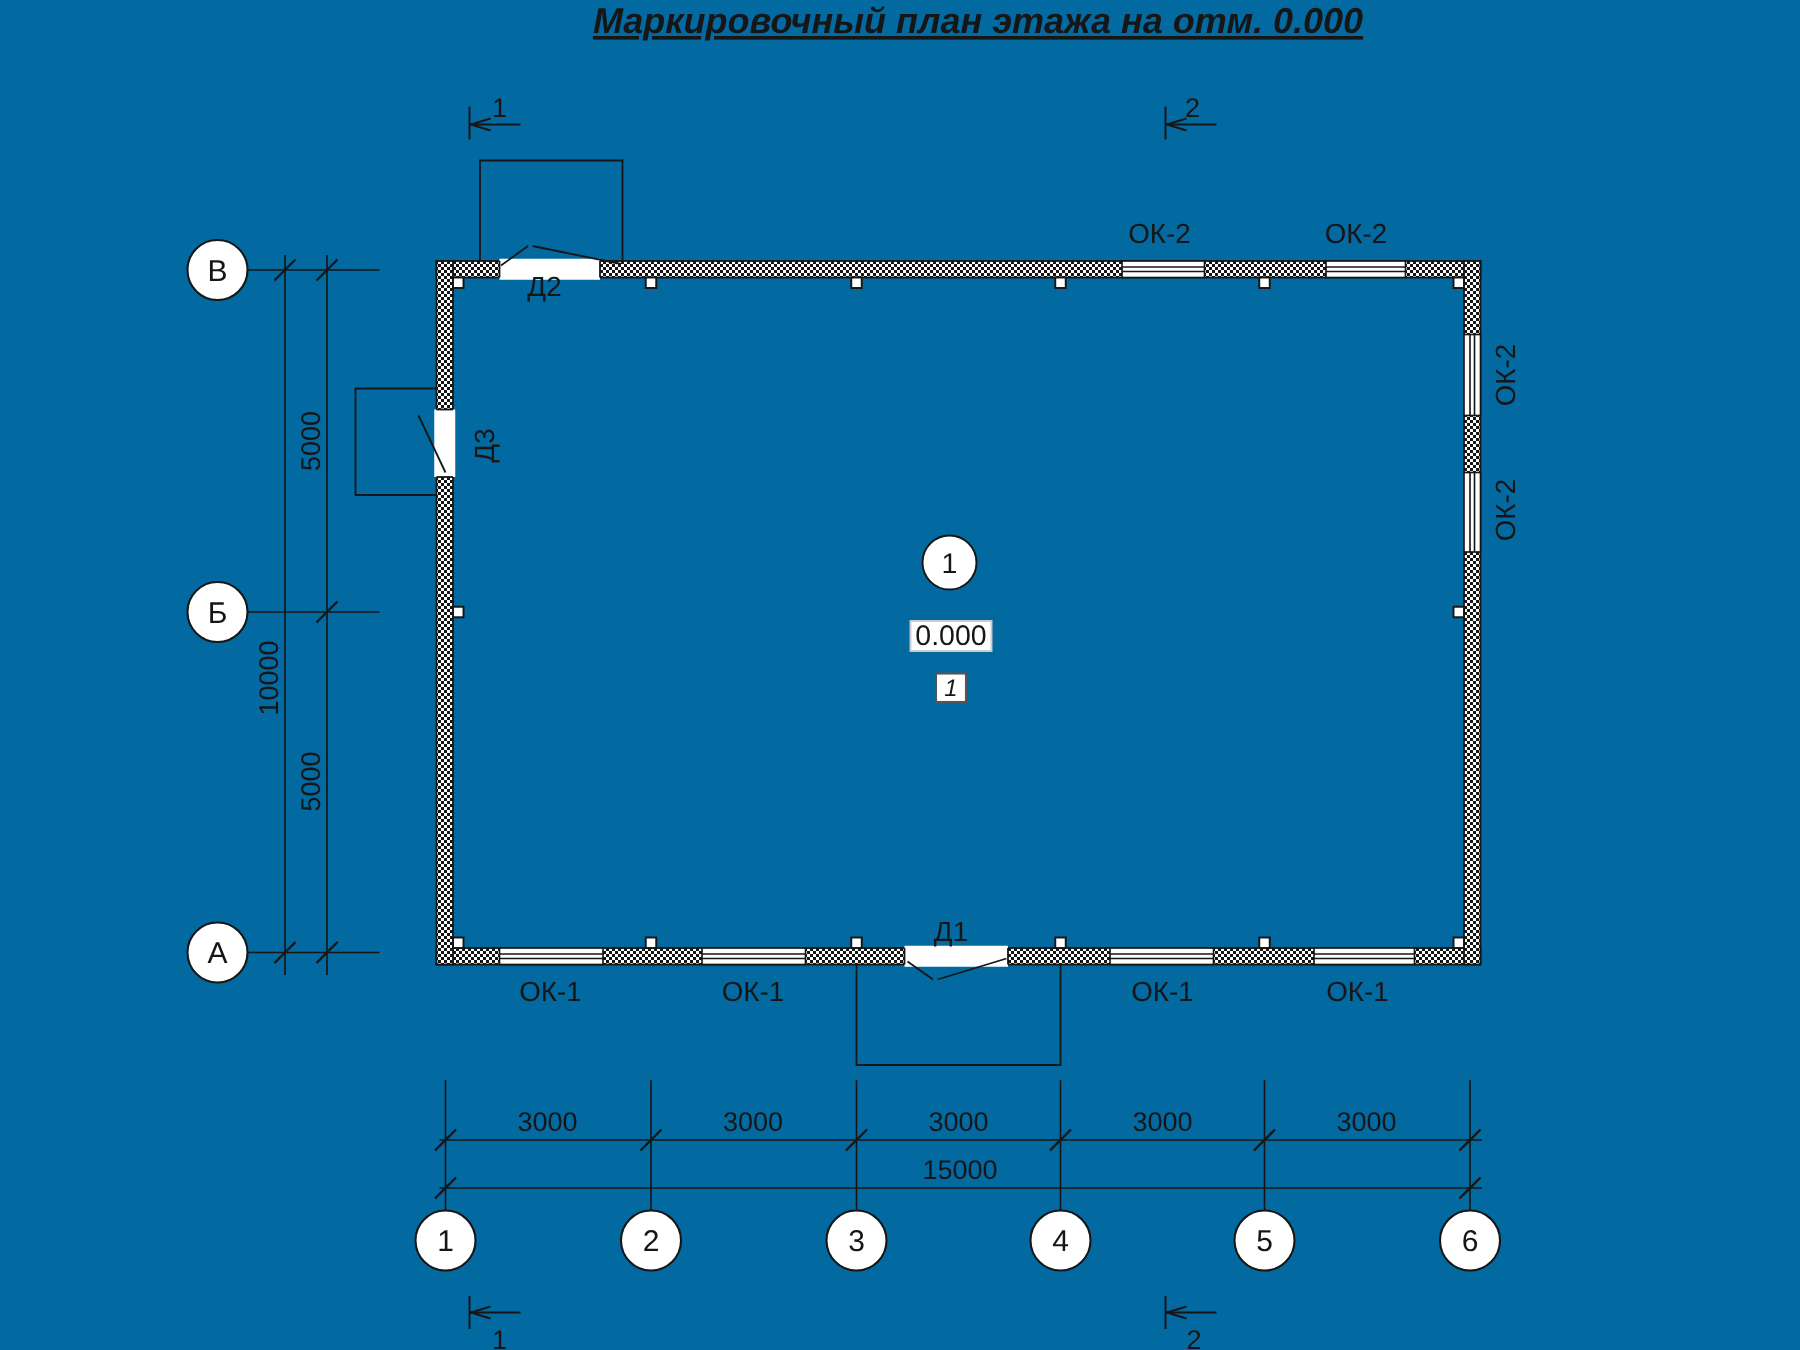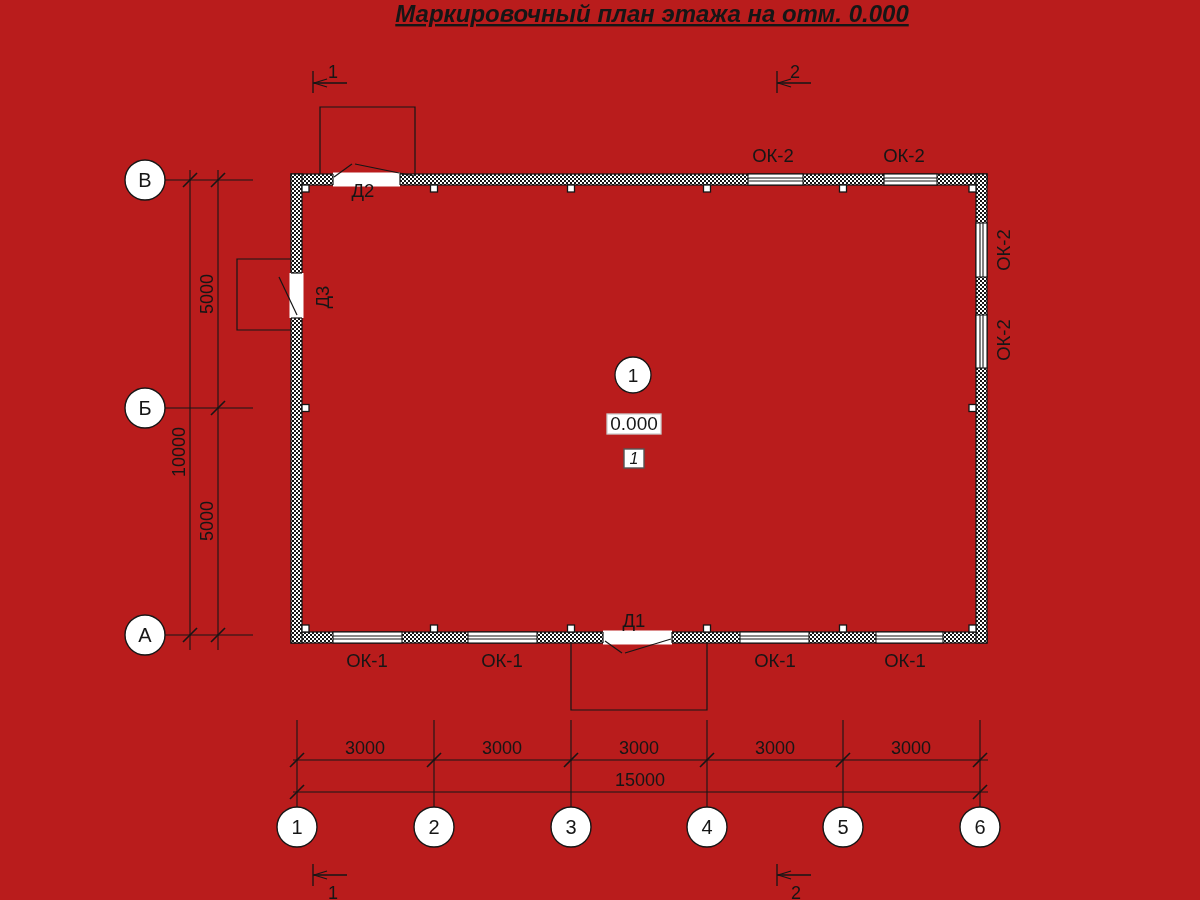--- a/index.html
+++ b/index.html
@@ -1,16 +1,16 @@
 <!DOCTYPE html>
 <html><head>
 <meta charset="utf-8">
 <style>
   html,body{margin:0;padding:0;background:#fff;}
-  #canvas{position:relative;width:1200px;height:900px;background:#b91c1c;overflow:hidden;
+  #canvas{position:relative;width:1200px;height:900px;background:#0369a1;overflow:hidden;
           font-family:"Liberation Sans","DejaVu Sans",sans-serif;}
   svg text{fill:#161616;font-family:"Liberation Sans","DejaVu Sans",sans-serif;}
   .lbl{font-size:18.5px;}
   .dim{font-size:18px;}
   .axl{font-size:20px;}
   .ttl{font-size:24px;font-weight:bold;font-style:italic;text-decoration:underline;}
 </style>
 </head>
 <body>
 

